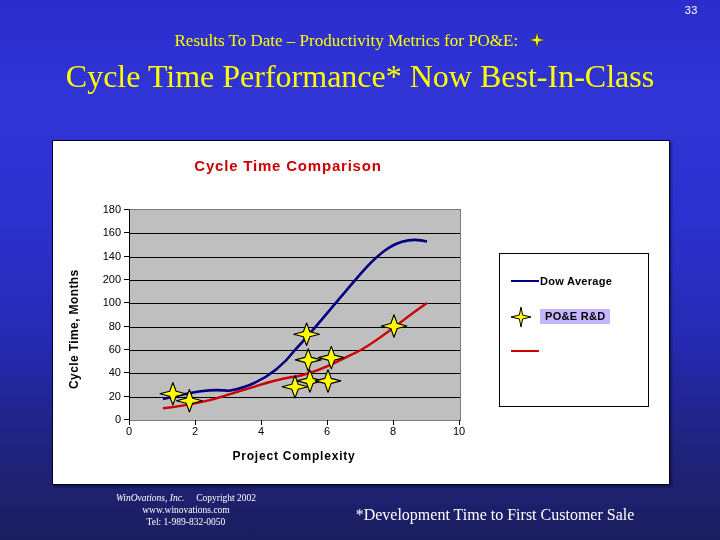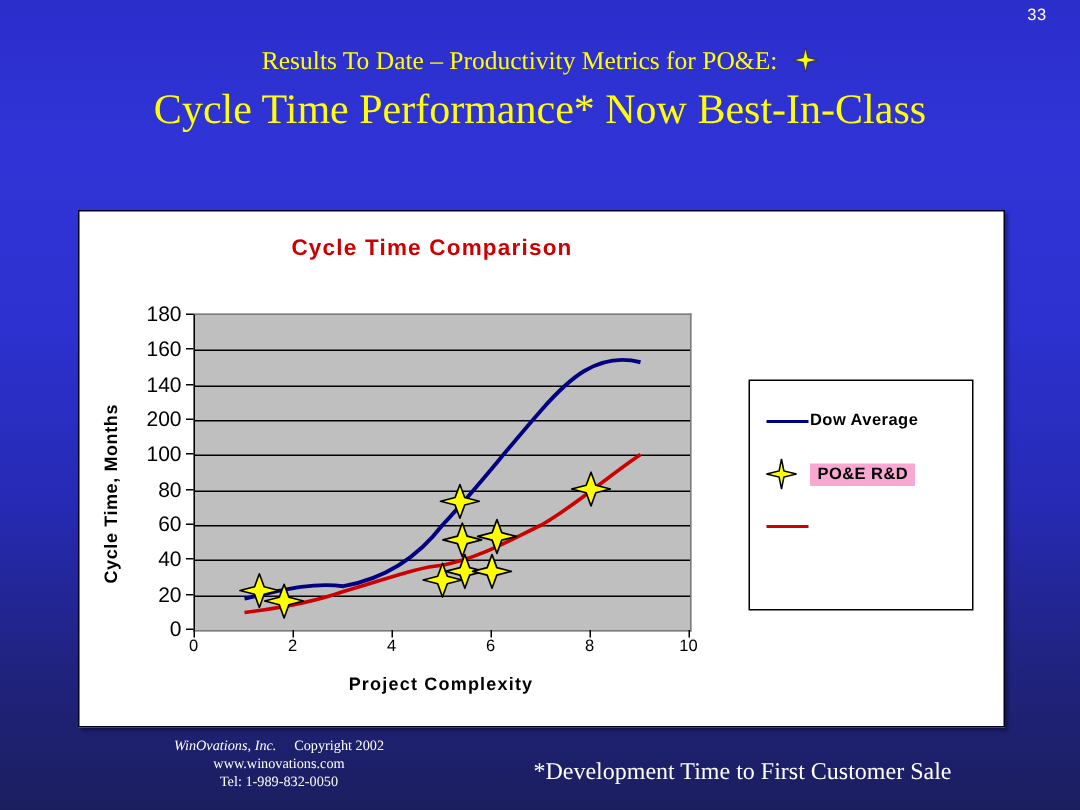--- a/index.html
+++ b/index.html
@@ -25,21 +25,21 @@
     position:absolute;top:31px;left:0;width:720px;text-align:center;
     color:#ffff00;font-size:17px;
     font-family:"Liberation Serif", serif;
     white-space:nowrap;
   }
   .subtitle .hdr-star{
     display:inline-block;vertical-align:-2px;margin-left:7px;
   }
   .maintitle{
     position:absolute;top:58px;left:0;width:720px;text-align:center;
-    color:#ffff00;font-size:28px;
+    color:#ffff00;font-size:32px;
     font-family:"Liberation Serif", serif;
     white-space:nowrap;
   }
 
   
   .chart-panel{
     position:absolute;left:52px;top:140px;width:616px;height:343px;
     background:#ffffff;border:1px solid #000022;
     box-shadow:2px 2px 2px rgba(0,0,0,.35);
   }
@@ -49,21 +49,21 @@
   }
 
   
   .plot{
     position:absolute;left:76px;top:68px;width:330px;height:210px;
     background:#bfbfbf;border:1px solid #7a7a7a;border-left:1px solid #000;
   }
   .gridline{position:absolute;left:0;width:100%;height:1px;background:#000;}
   .ytick-label{
     position:absolute;right:0;width:36px;text-align:right;
-    font-size:14px;color:#000;font-weight:500;
+    font-size:11px;color:#000;font-weight:500;
     transform:translateY(-50%);
   }
   .ytick-mark{position:absolute;width:5px;height:1px;background:#000;}
   .xtick-label{
     position:absolute;top:4px;width:30px;text-align:center;
     font-size:11px;color:#000;transform:translateX(-15px);
   }
   .xtick-mark{position:absolute;top:0;width:1px;height:5px;background:#000;}
 
   .ylabel{
@@ -75,32 +75,32 @@
   .xlabel{
     position:absolute;text-align:center;
     font-size:12px;font-weight:bold;color:#000;letter-spacing:.8px;
   }
 
   
   .legend{
     position:absolute;left:446px;top:112px;width:148px;height:152px;
     background:#ffffff;border:1px solid #000;
   }
-  .legend-row{position:absolute;display:flex;align-items:flex-start;}
+  .legend-row{position:absolute;display:flex;align-items:center;}
   .legend-swatch{
     width:30px;height:14px;flex:none;position:relative;
   }
   .legend-swatch .ln{
     position:absolute;left:1px;top:6px;width:28px;height:2px;
   }
   .legend-text{
     font-size:11px;font-weight:bold;color:#000;line-height:13px;
     letter-spacing:.3px;
   }
-  .legend-text.hl{background:#f9a8d4;padding:1px 5px;}
+  .legend-text.hl{background:#c4b5fd;padding:1px 5px;}
 
   
   .footer-left{
     position:absolute;left:56px;top:492px;width:260px;
     color:#ffffff;font-size:9.5px;line-height:12px;text-align:center;
     font-family:"Liberation Serif", serif;font-style:italic;
   }
   .footer-left .nostyle{font-style:normal;}
   .footnote{
     position:absolute;left:330px;top:506px;width:330px;text-align:center;

